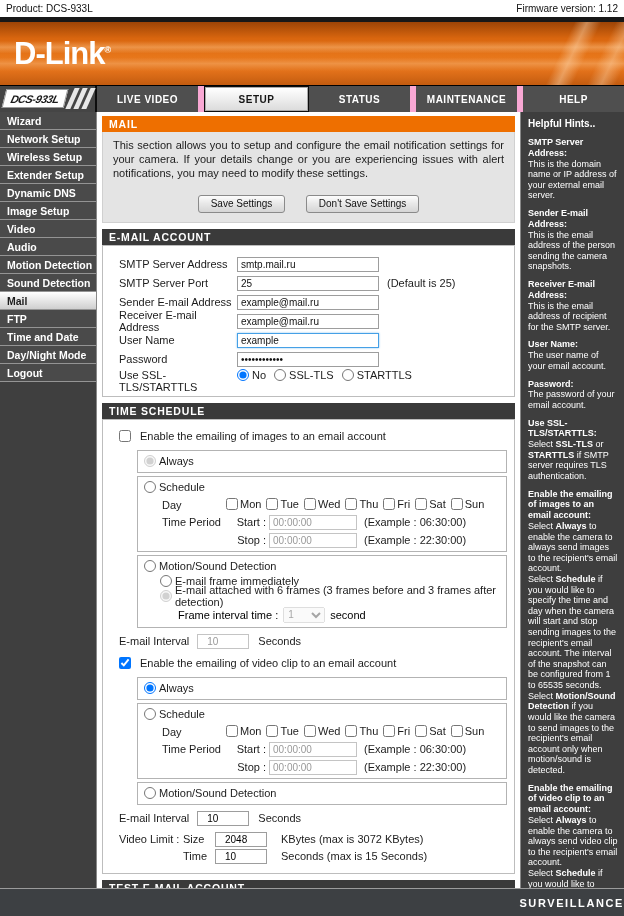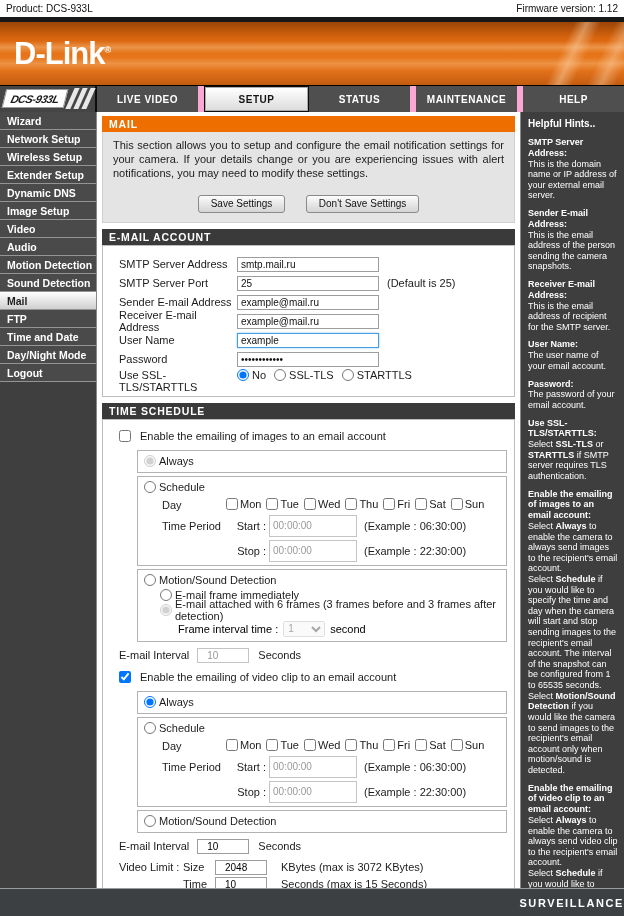--- a/index.html
+++ b/index.html
@@ -80,21 +80,21 @@
   #ts-body{padding:7px 4px 8px 4px;}
   .enable-row{display:flex;align-items:center;font-size:11px;color:#1c1c1c;padding-left:12px;height:18px;}
   .enable-row input{margin-right:9px;}
   .group{margin:5px 3px 6px 30px;}
   .opt-box{border:1px solid #b3b3b3;background:#fff;margin-bottom:3px;padding:3px 6px;}
   .opt-line{display:flex;align-items:center;font-size:11px;color:#1c1c1c;height:15px;}
   .nested{margin-left:16px;}
   .sched-row{display:flex;align-items:center;margin:3px 0 0 18px;font-size:11px;color:#1c1c1c;}
   .sr-label{width:64px;flex:none;}
   .start-label{width:40px;text-align:right;margin-right:3px;flex:none;}
-  input.time{width:88px;height:22px;border:1px solid #9d9d9d;font-size:10px;padding:0 3px;}
+  input.time{width:88px;height:15px;border:1px solid #9d9d9d;font-size:10px;padding:0 3px;}
   .example{margin-left:7px;}
   .day-item{display:inline-flex;align-items:center;margin-right:5px;font-size:11px;}
   .day-item input{margin-right:2px;}
   .frame-row{display:flex;align-items:center;margin:3px 0 1px 34px;font-size:11px;}
   select.sel{width:42px;height:16px;font-size:10px;margin:0 5px;}
   .interval-row{display:flex;align-items:center;margin:6px 0 5px 12px;font-size:11px;color:#1c1c1c;}
   input.small{width:52px;height:15px;border:1px solid #9d9d9d;font-size:10px;padding:0 9px;margin:0 9px 0 8px;}
   .vl-row{display:flex;align-items:center;margin-left:12px;font-size:11px;color:#1c1c1c;height:17px;}
   .vl-label{width:64px;flex:none;}
   .vl-sub{width:32px;flex:none;}

